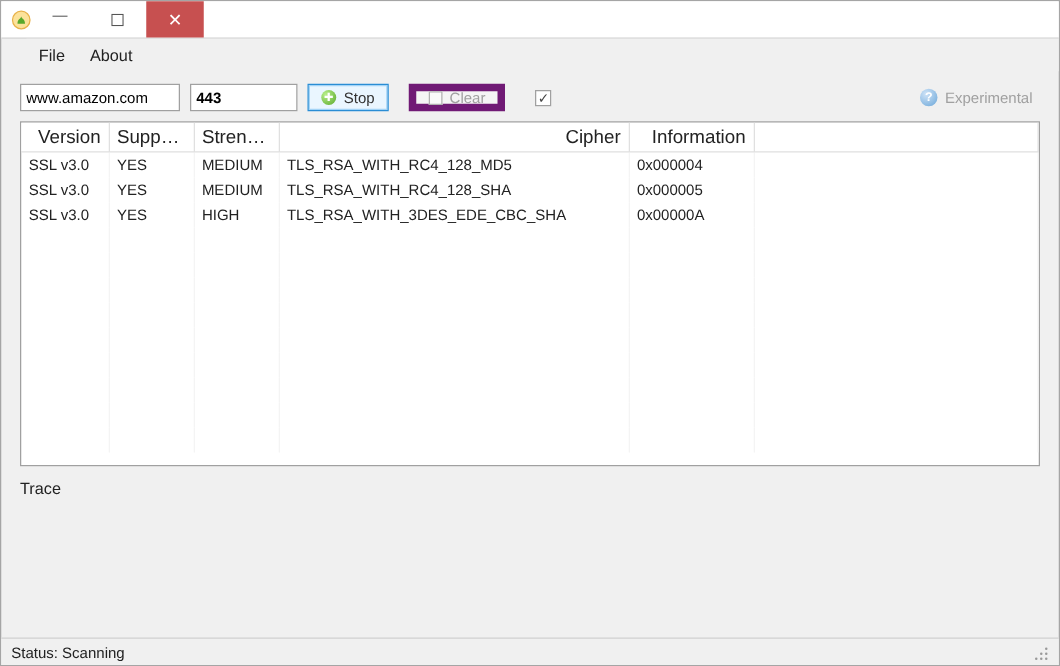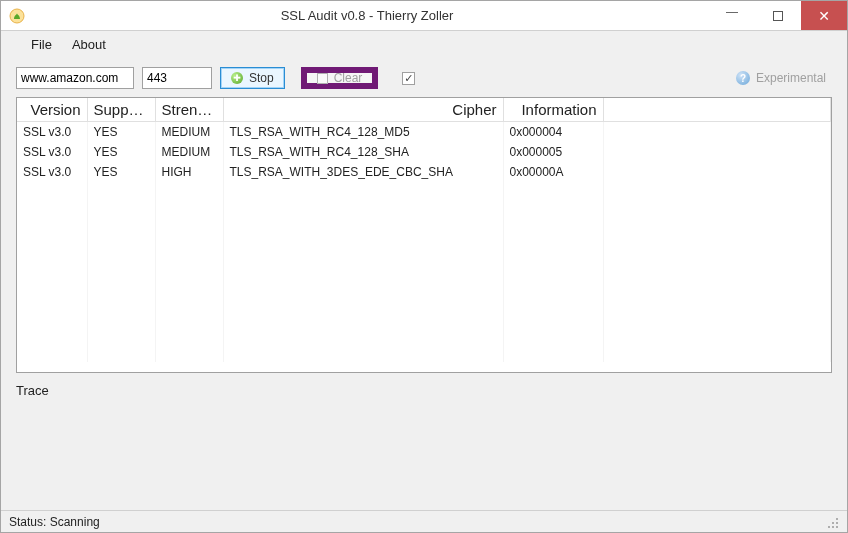--- a/index.html
+++ b/index.html
@@ -75,22 +75,22 @@
       gap: 8px;
     }
     .text-input {
       height: 22px;
       border: 1px solid #a0a0a0;
       background: #fff;
       padding: 0 4px;
       font-size: 12px;
       font-family: inherit;
     }
-    .host-input { width: 118px; }
-    .port-input { width: 70px; }
+    .host-input { width: 128px; }
+    .port-input { width: 86px; font-weight: bold; }
     .btn {
       height: 22px;
       border: 6px solid #701a75;
       background: #f5f5f5;
       padding: 0 10px;
       display: inline-flex;
       align-items: center;
       gap: 6px;
       font-size: 12px;
       color: #333;
@@ -207,21 +207,20 @@
 
 <div class="window">
 
   <div class="titlebar">
     <span class="titlebar-icon">
       <svg viewBox="0 0 16 16" width="16" height="16">
         <circle cx="8" cy="8" r="7" fill="#fce29a" stroke="#e8b24a"></circle>
         <path d="M5 11 C5 7 8 7 8 5 C8 7 11 7 11 11 Z" fill="#5aa82b"></path>
       </svg>
     </span>
-    <div class="titlebar-title">SSL Audit v0.8  - Thierry Zoller</div>
     <div class="titlebar-controls">
       <div class="titlebar-btn min">—</div>
       <div class="titlebar-btn">
         <svg width="10" height="10" viewBox="0 0 10 10">
             <rect x="0.5" y="0.5" width="9" height="9" fill="none" stroke="#555"></rect>
           </svg>
       </div>
       <div class="titlebar-btn close">✕</div>
     </div>
   </div>

